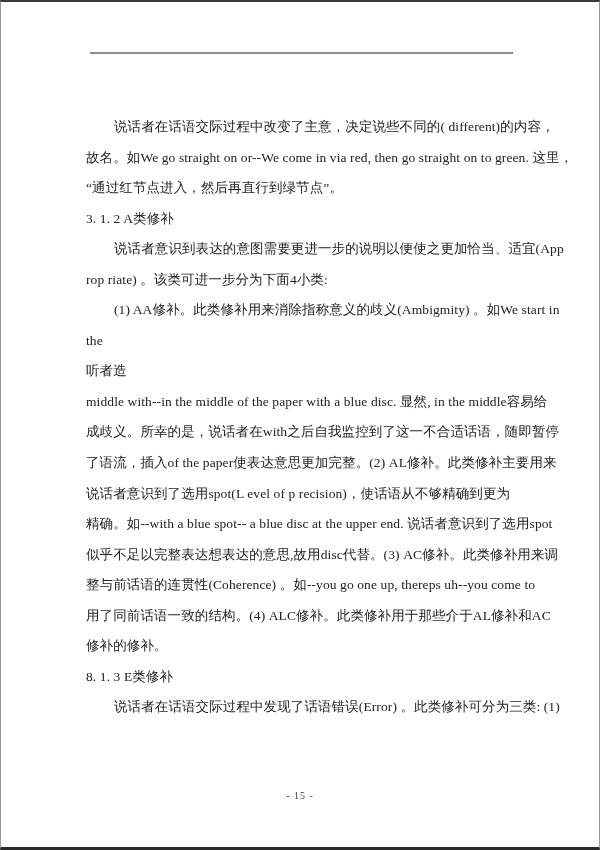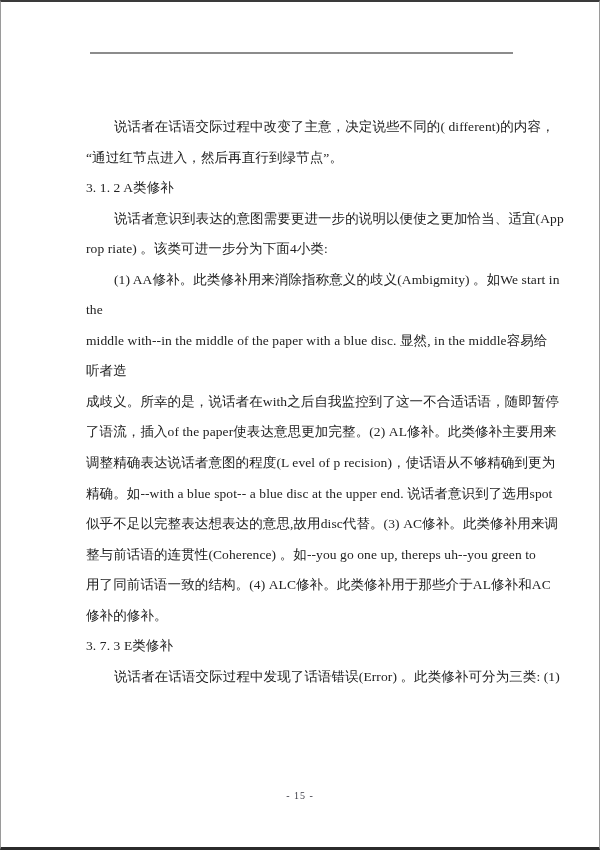--- a/index.html
+++ b/index.html
@@ -62,34 +62,35 @@
   }
 </style>
 </head>
 <body>
 
 <div class="page">
   <div class="header-rule"></div>
 
   <div class="content">
     <div class="line indent">说话者在话语交际过程中改变了主意，决定说些不同的( different)的内容，</div>
+    <div class="line">故名。如We go straight on or--We come in via red, then go straight on to green. 这里，</div>
     <div class="line">“通过红节点进入，然后再直行到绿节点”。</div>
     <div class="line heading">3. 1. 2 A类修补</div>
     <div class="line indent">说话者意识到表达的意图需要更进一步的说明以便使之更加恰当、适宜(App</div>
     <div class="line">rop riate) 。该类可进一步分为下面4小类:</div>
     <div class="line indent">(1) AA修补。此类修补用来消除指称意义的歧义(Ambigmity) 。如We start in</div>
     <div class="line">the</div>
+    <div class="line">听者造</div>
     <div class="line">middle with--in the middle of the paper with a blue disc. 显然, in the middle容易给</div>
-    <div class="line">听者造</div>
     <div class="line">成歧义。所幸的是，说话者在with之后自我监控到了这一不合适话语，随即暂停</div>
     <div class="line">了语流，插入of the paper使表达意思更加完整。(2) AL修补。此类修补主要用来</div>
-    <div class="line">调整精确表达说话者意图的程度(L evel of p recision)，使话语从不够精确到更为</div>
+    <div class="line">说话者意识到了选用spot(L evel of p recision)，使话语从不够精确到更为</div>
     <div class="line">精确。如--with a blue spot-- a blue disc at the upper end. 说话者意识到了选用spot</div>
     <div class="line">似乎不足以完整表达想表达的意思,故用disc代替。(3) AC修补。此类修补用来调</div>
-    <div class="line">整与前话语的连贯性(Coherence) 。如--you go one up, thereps uh--you green to</div>
+    <div class="line">整与前话语的连贯性(Coherence) 。如--you go one up, thereps uh--you come to</div>
     <div class="line">用了同前话语一致的结构。(4) ALC修补。此类修补用于那些介于AL修补和AC</div>
     <div class="line">修补的修补。</div>
-    <div class="line heading">3. 7. 3 E类修补</div>
+    <div class="line heading">8. 1. 3 E类修补</div>
     <div class="line indent">说话者在话语交际过程中发现了话语错误(Error) 。此类修补可分为三类: (1)</div>
   </div>
 
   <div class="footer">- 15 -</div>
 </div>
 
 </body></html>

